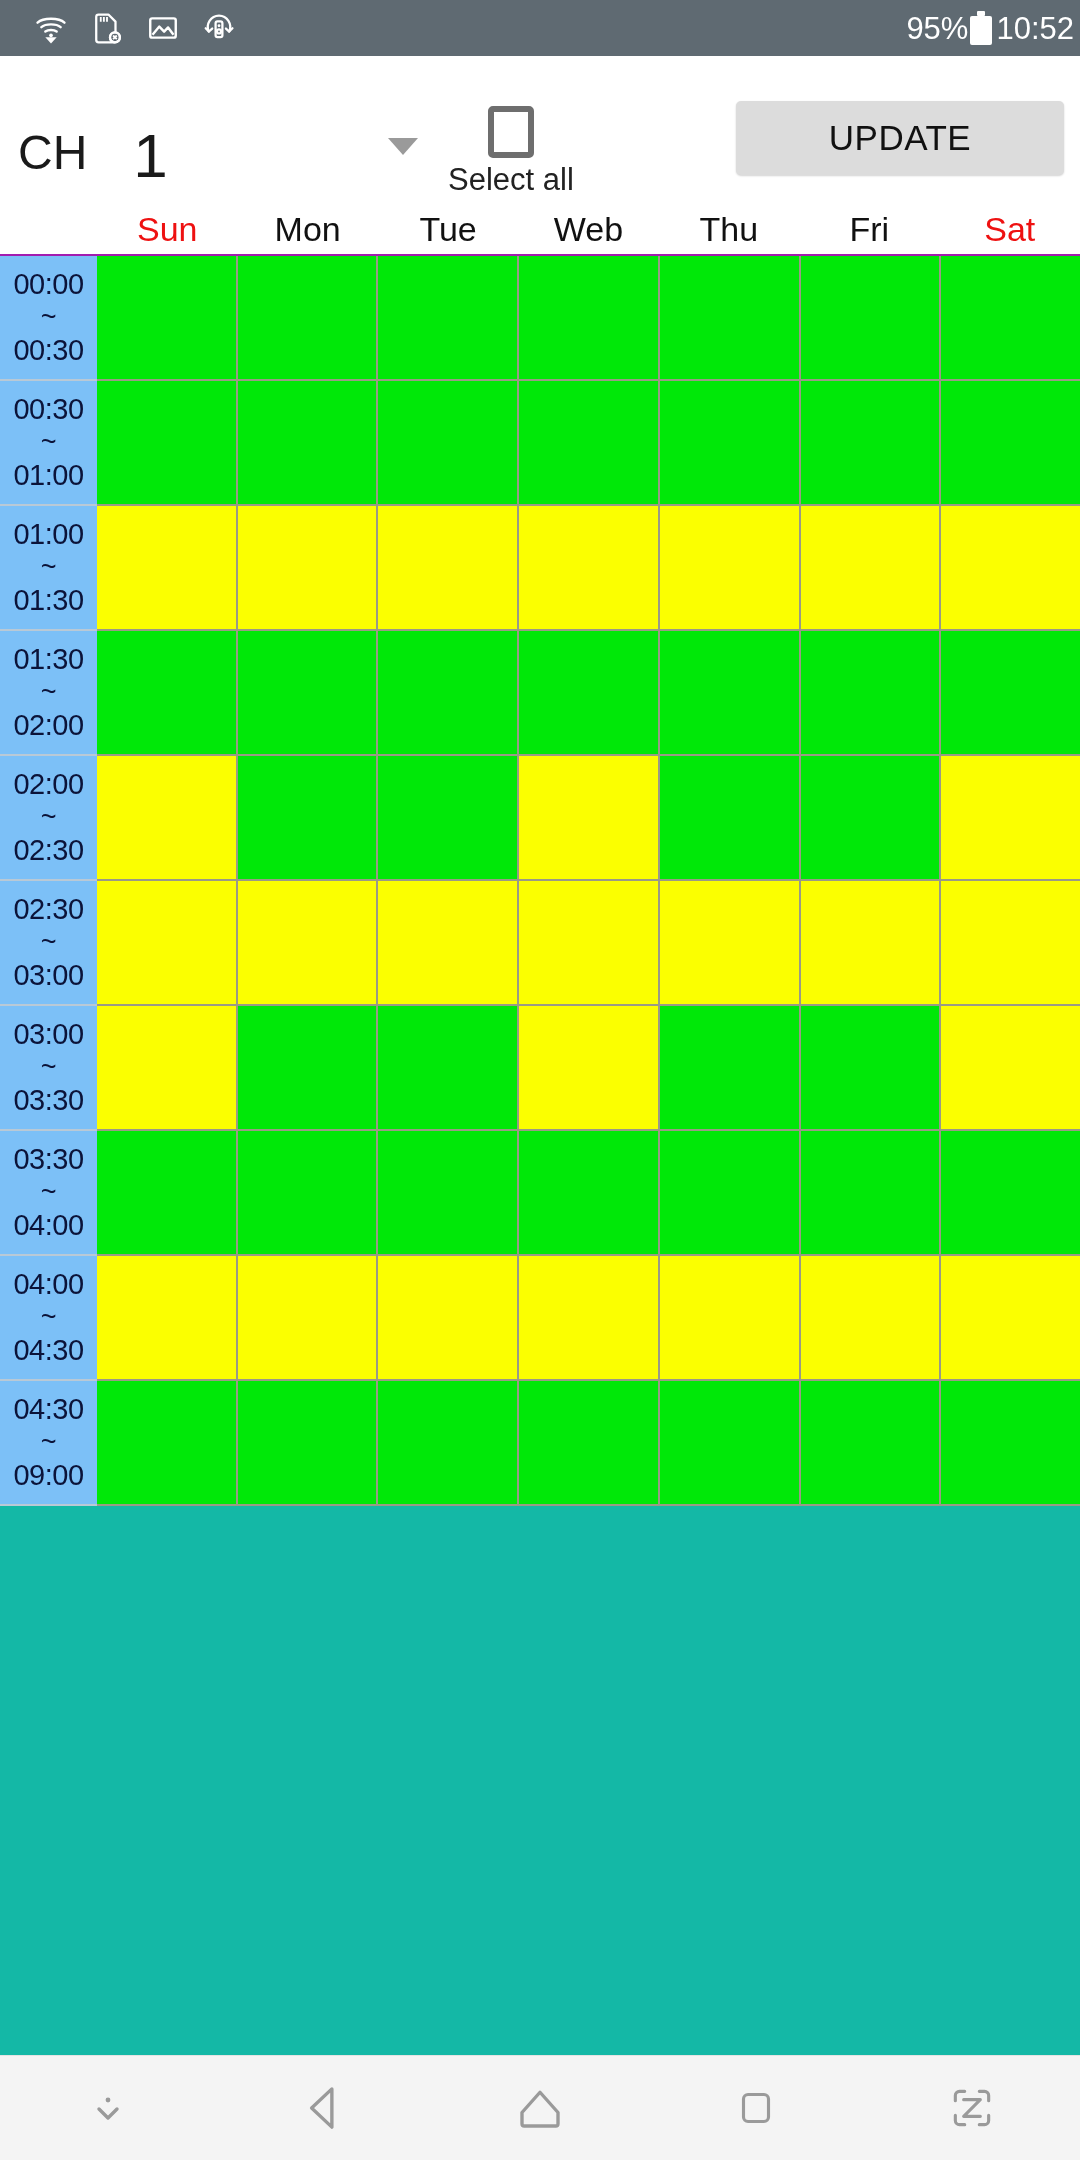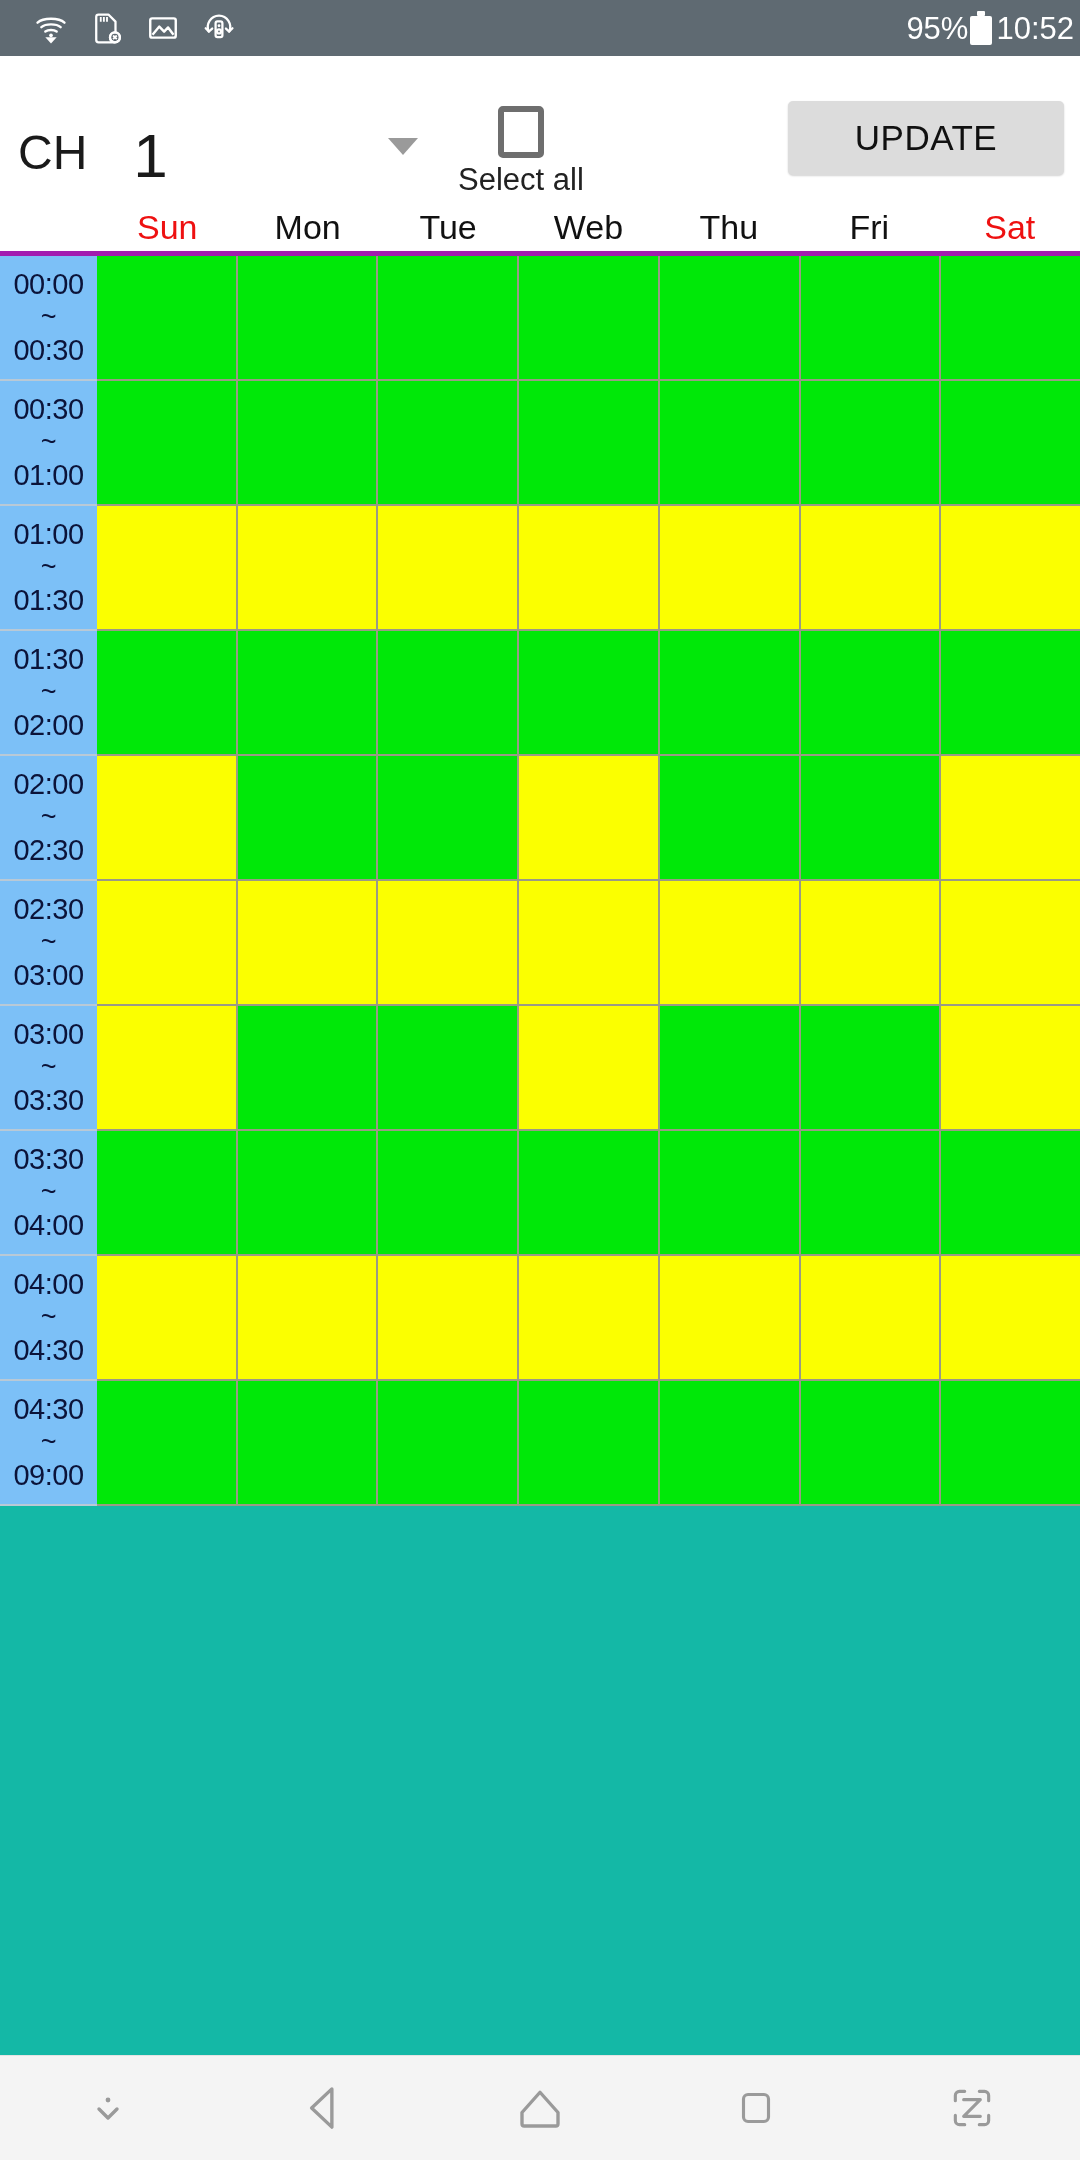--- a/index.html
+++ b/index.html
@@ -33,40 +33,40 @@
     padding:0 16px 10px 18px;
   }
   .ch-label { font-size:48px; color:#1a1a1a; line-height:1; margin-bottom:16px; }
   .ch-value { font-size:62px; color:#1a1a1a; line-height:1; margin-left:46px; margin-bottom:6px; font-weight:400; }
   .spinner-caret {
     position:absolute; left:388px; bottom:48px;
     width:0; height:0; border-left:15px solid transparent;
     border-right:15px solid transparent; border-top:17px solid #9a9a9a;
   }
   .selectall-wrap {
-    position:absolute; left:458px; bottom:8px;
+    position:absolute; left:448px; bottom:8px;
     display:flex; flex-direction:column; align-items:center; gap:6px;
   }
   .checkbox {
     width:46px; height:52px; border:6px solid #6e6e6e;
     border-radius:5px; background:#ffffff;
   }
   .selectall-text { font-size:31px; color:#222222; line-height:1; }
   .update-btn {
     position:absolute; right:16px; bottom:28px;
-    width:276px; height:74px; background:#dcdcdc;
+    width:328px; height:74px; background:#dcdcdc;
     border-radius:5px; display:flex; align-items:center; justify-content:center;
     font-size:35px; color:#111111; letter-spacing:0.5px;
     box-shadow:0 1px 2px rgba(0,0,0,0.18);
   }
 
   
   .dayheader {
     flex:0 0 53px; display:flex; background:#ffffff;
-    border-bottom:5px solid #a21caf;
+    border-bottom:2px solid #a21caf;
   }
   .dh-spacer { flex:0 0 97px; }
   .dh-cell {
     flex:1 1 0; display:flex; align-items:center; justify-content:center;
     font-size:34px; color:#111111; line-height:1;
   }
   .dh-cell.weekend { color:#ee1111; }
 
   
   .grid { flex:1 1 auto; overflow:hidden; display:flex; flex-direction:column; background:#14b8a6; }

